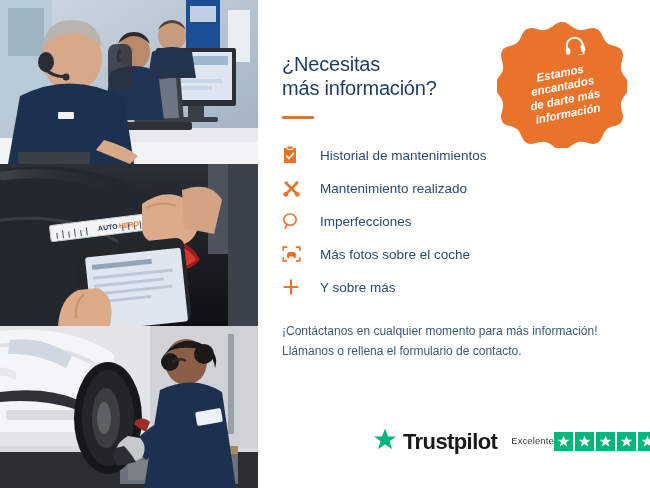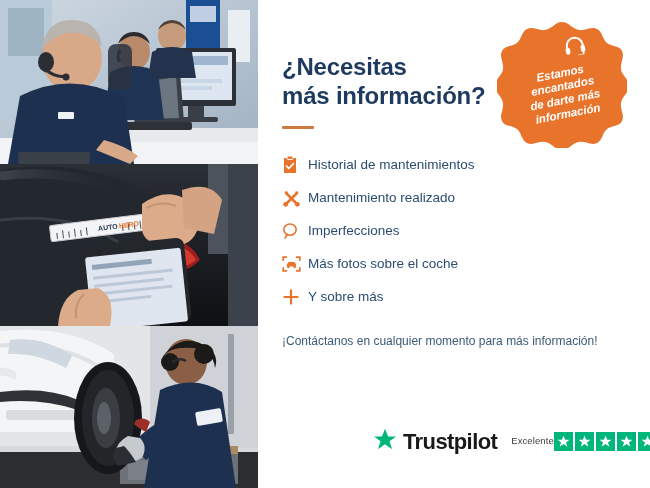--- a/index.html
+++ b/index.html
@@ -17,22 +17,22 @@
   .photo-1 { top:0;   height:164px; }
   .photo-2 { top:164px; height:162px; }
   .photo-3 { top:326px; height:162px; }
   .photo svg { display:block; width:258px; height:100%; }
 
   
   .content { position:relative; flex:1; height:488px; padding:52px 0 0 24px; }
 
   .headline {
     color:#1e3a5f;
-    font-size:24px;
-    font-weight:bold;
+    font-size:20px;
+    font-weight:normal;
     line-height:1.22;
     letter-spacing:-0.2px;
     max-width:250px;
   }
   .headline .l2 { display:block; }
 
   .divider {
     margin-top:15px;
     width:32px; height:3px;
     background:#cc7a3d;
@@ -45,20 +45,21 @@
     display:flex; align-items:center;
     height:33px;
   }
   .feat-icon {
     width:26px; height:22px;
     flex:none;
     display:flex; align-items:center; justify-content:flex-start;
   }
   .feat-icon svg { display:block; }
   .feat-label {
+    margin-left:12px;
     color:#2b4c6f;
     font-size:13.5px;
     line-height:1;
     white-space:nowrap;
   }
 
   
   .contact { margin-top:17px; color:#3c5a77; font-size:12px; line-height:1.72; }
   .contact .cl { display:block; white-space:nowrap; }
 
@@ -354,20 +355,21 @@
               <path d="M2.4 9 H15.6"></path>
             </g>
           </svg>
         </span>
         <span class="feat-label">Y sobre más</span>
       </li>
     </ul>
 
     <div class="contact">
       <span class="cl">¡Contáctanos en cualquier momento para más información!</span>
+      <span class="cl">Llámanos o rellena el formulario de contacto.</span>
     </div>
 
     <div class="badge">
       <svg width="130" height="130" viewBox="0 0 130 130" xmlns="http://www.w3.org/2000/svg">
         <path d="M65 4
                  c7 0 10 7 17 8 c7 1 12 -4 18 -1 c6 3 5 10 10 14 c5 4 12 2 15 8 c3 6 -2 11 -1 18
                  c1 7 8 10 8 17 c0 7 -7 10 -8 17 c-1 7 4 12 1 18 c-3 6 -10 4 -15 8 c-5 4 -4 11 -10 14
                  c-6 3 -11 -2 -18 -1 c-7 1 -10 8 -17 8 c-7 0 -10 -7 -17 -8 c-7 -1 -12 4 -18 1
                  c-6 -3 -5 -10 -10 -14 c-5 -4 -12 -2 -15 -8 c-3 -6 2 -11 1 -18 c-1 -7 -8 -10 -8 -17
                  c0 -7 7 -10 8 -17 c1 -7 -4 -12 -1 -18 c3 -6 10 -4 15 -8 c5 -4 4 -11 10 -14

